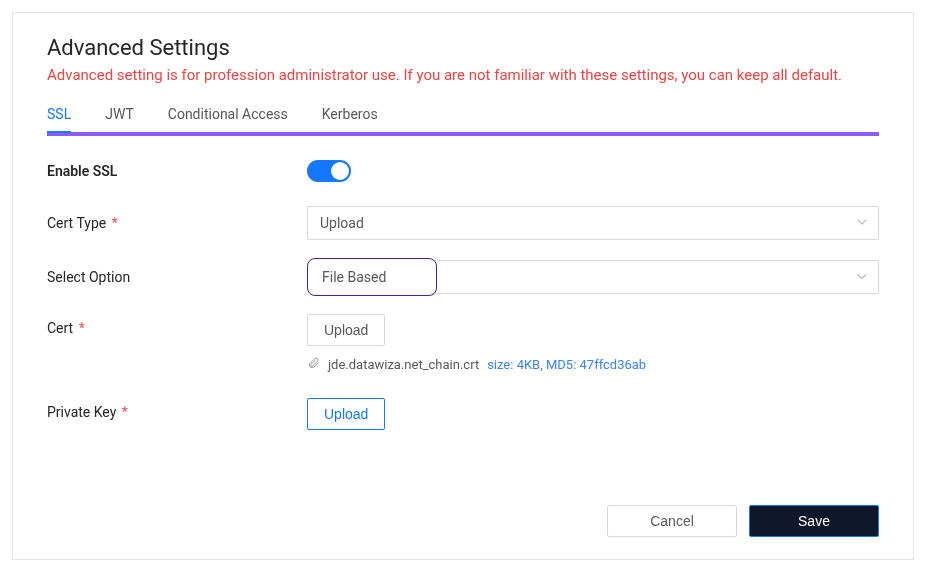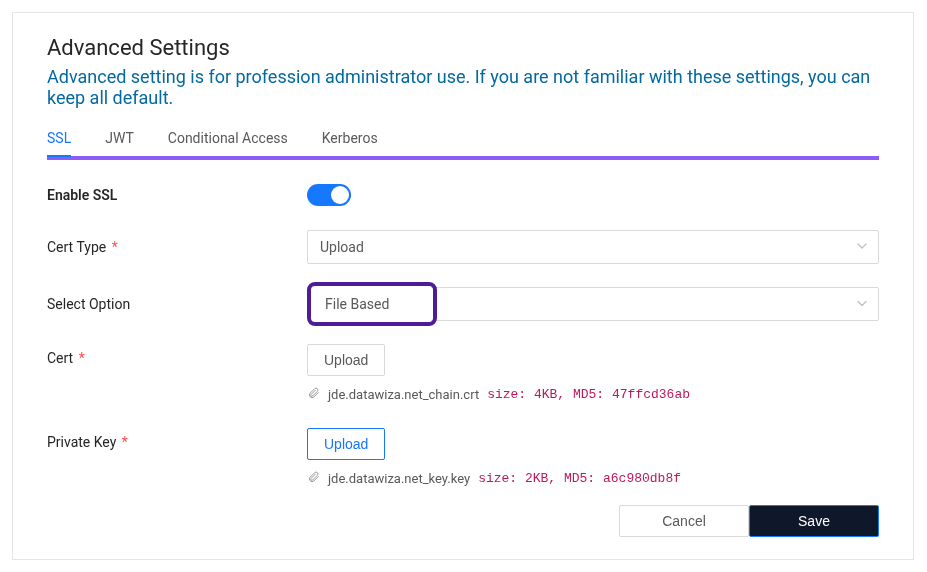--- a/index.html
+++ b/index.html
@@ -18,22 +18,22 @@
     height: 548px;
     position: relative;
   }
   .title {
     font-size: 22px;
     font-weight: 400;
     margin: 0 0 6px 0;
     color: #262626;
   }
   .subtitle {
-    font-size: 18px;
-    color: #0369a1;
+    font-size: 15px;
+    color: #ef4444;
     margin: 0 0 22px 0;
   }
   .tabs {
     display: flex;
     align-items: flex-end;
     border-bottom: 4px solid #8b5cf6;
     margin-bottom: 18px;
   }
   .tab {
     padding: 0 0 10px 0;
@@ -108,21 +108,21 @@
     background: #fff;
   }
   .select .chev {
     position: absolute;
     right: 10px;
     top: 50%;
     transform: translateY(-50%);
     color: #bfbfbf;
   }
   .highlight-wrap {
-    border: 4px solid #4c1d95;
+    border: 1px solid #4c1d95;
     border-radius: 8px;
     padding: 4px 4px;
     display: inline-block;
     width: 130px;
     position: relative;
     z-index: 2;
   }
   .select-outer {
     position: relative;
     display: flex;
@@ -169,27 +169,28 @@
     color: #fff;
   }
   .file-line {
     margin-top: 10px;
     font-size: 13px;
     display: flex;
     align-items: flex-end;
     gap: 8px;
   }
   .file-name { color: #595959; }
-  .file-meta { color: #be185d; font-family: Liberation Mono, monospace; }
+  .file-meta { color: #3b82f6; }
   .clip-icon { color: #8c8c8c; }
   .footer {
     position: absolute;
     right: 34px;
     bottom: 22px;
     display: flex;
+    gap: 12px;
     justify-content: space-between;
   }
   .footer .btn { width: 130px; justify-content: center; }
   .chev-svg { width: 12px; height: 12px; }
 </style>
 </head>
 <body>
 
 <div class="panel">
 
@@ -268,29 +269,20 @@
     </div>
   </div>
 
   <div class="form-row align-top">
     <div class="form-label normal" style="padding-top:6px;">
       <span>Private Key</span>
       <span class="req">*</span>
     </div>
     <div class="form-control">
       <button class="btn primary-outline">Upload</button>
-      <div class="file-line">
-        <span class="clip-icon">
-          <svg width="13" height="13" viewBox="0 0 24 24" fill="none">
-              <path d="M21 12l-8.5 8.5a5 5 0 01-7-7L14 5a3.5 3.5 0 015 5l-8.5 8.5a2 2 0 01-3-3L15 8" stroke="currentColor" stroke-width="1.6" stroke-linecap="round" stroke-linejoin="round"></path>
-            </svg>
-        </span>
-        <span class="file-name">jde.datawiza.net_key.key</span>
-        <span class="file-meta">size: 2KB, MD5: a6c980db8f</span>
-      </div>
     </div>
   </div>
 
   <div class="footer">
     <button class="btn">Cancel</button>
     <button class="btn primary">Save</button>
   </div>
 
 </div>
 

